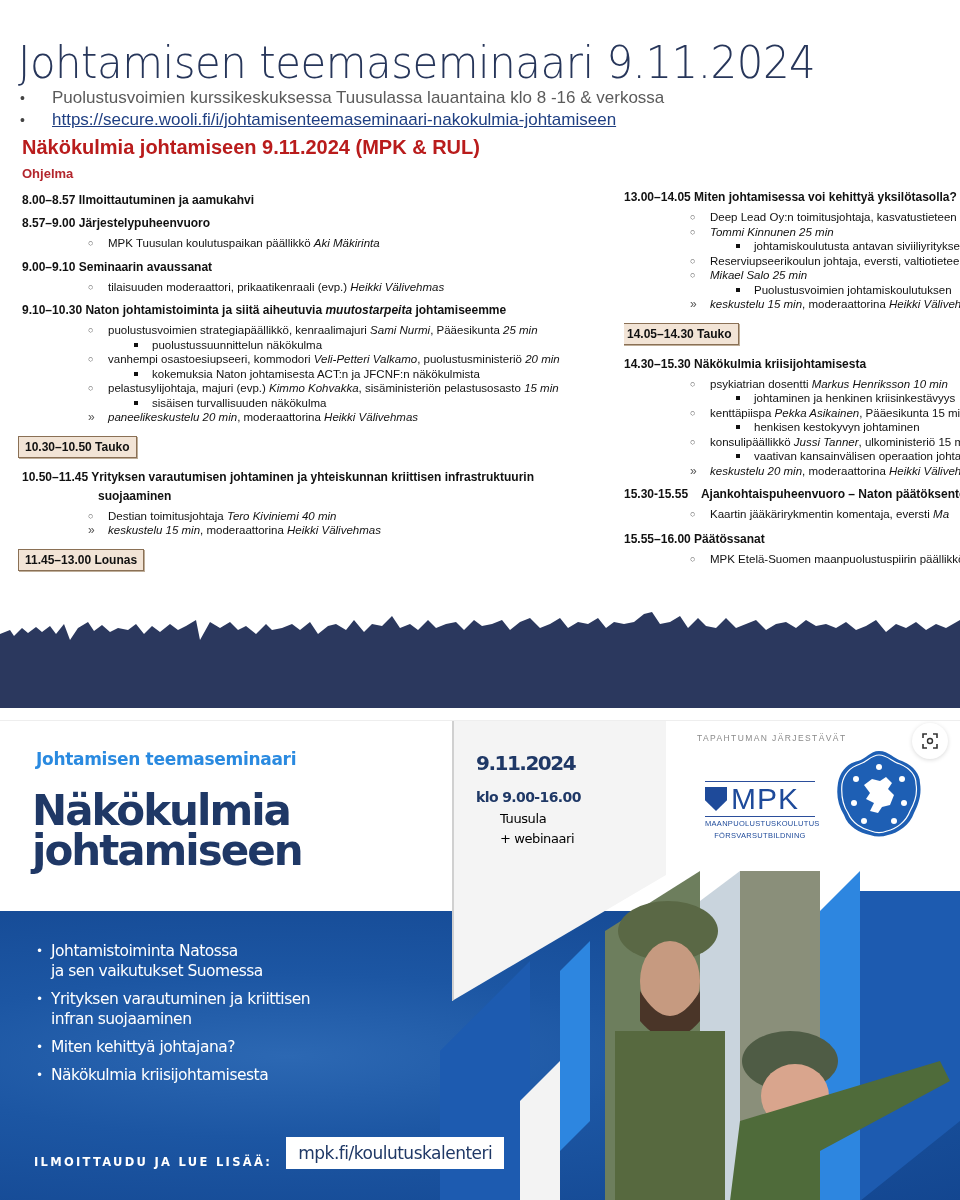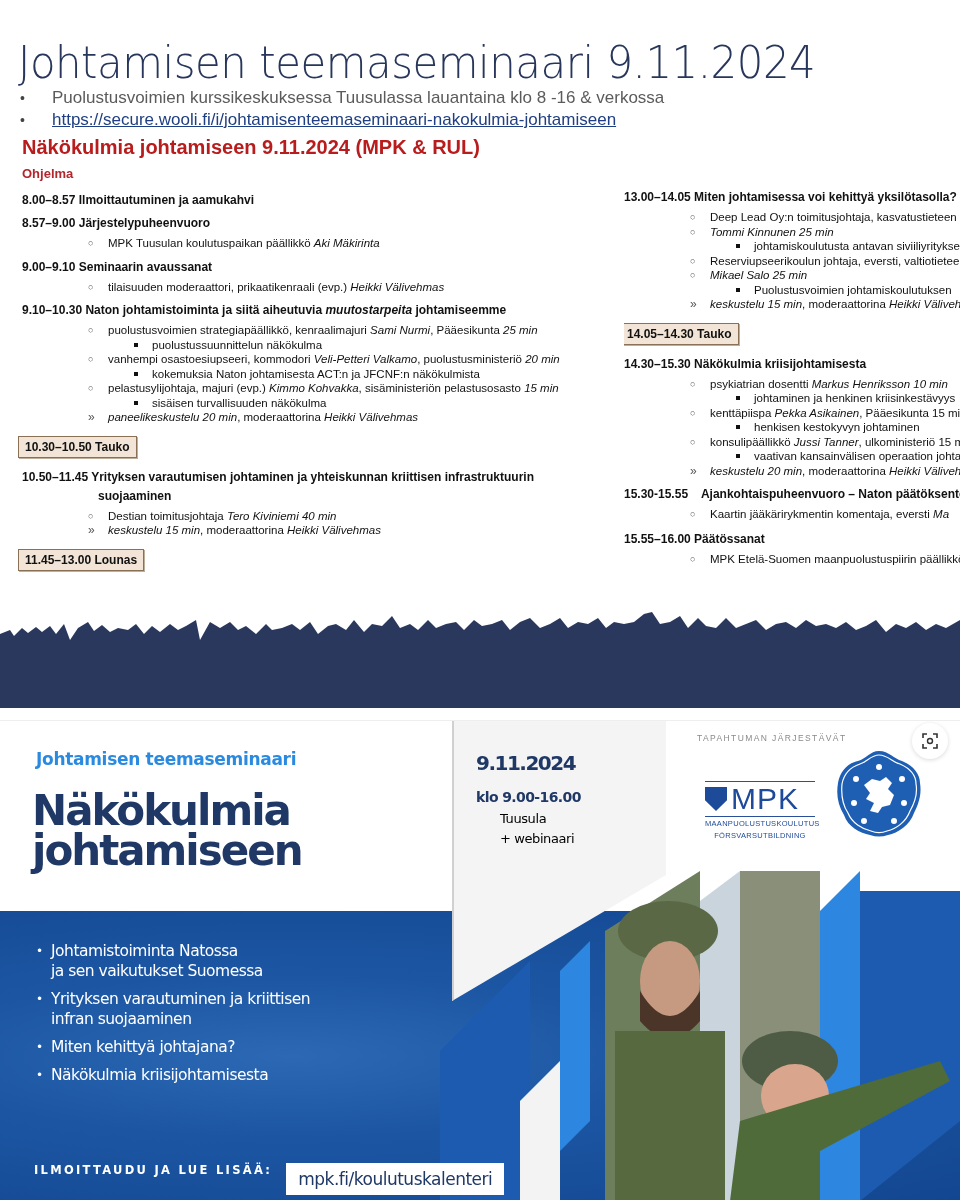--- a/index.html
+++ b/index.html
@@ -48,21 +48,21 @@
   .mpk-row { display: flex; align-items: center; border-top: 1px solid #2b4e9b; border-bottom: 1px solid #2b4e9b; padding: 2px 0; }
   .mpk-shield { width: 22px; height: 24px; background: #1e4a9a; clip-path: polygon(0 0, 100% 0, 100% 55%, 50% 100%, 0 55%); margin-right: 4px; }
   .mpk-text { font-size: 30px; color: #1e4a9a; font-family: "Liberation Sans", sans-serif; letter-spacing: 1px; line-height: 30px; }
   .mpk-sub { font-size: 7.5px; color: #1e4a9a; text-align: center; letter-spacing: 0.3px; line-height: 10px; margin-top: 2px; }
   .rul-logo { position: absolute; left: 834px; top: 28px; width: 90px; height: 90px; }
   .scan-btn { position: absolute; left: 912px; top: 2px; width: 36px; height: 36px; border-radius: 50%; background: #fff; box-shadow: 0 1px 4px rgba(0,0,0,0.15); display: flex; align-items: center; justify-content: center; color: #222; font-size: 14px; }
   .stripes { position: absolute; left: 440px; top: 150px; width: 520px; height: 330px; }
   .topics { position: absolute; left: 36px; top: 220px; font-family: "DejaVu Sans", sans-serif; color: #fff; font-size: 15.5px; letter-spacing: -0.5px; }
   .topics .t { display: flex; line-height: 20px; margin-bottom: 8px; }
   .topics .dot { width: 15px; font-size: 12px; }
-  .cta { position: absolute; left: 34px; top: 442px; display: flex; align-items: flex-start; }
+  .cta { position: absolute; left: 34px; top: 416px; display: flex; align-items: flex-end; }
   .cta-label { font-family: "DejaVu Sans", sans-serif; font-weight: bold; color: #fff; font-size: 11.5px; letter-spacing: 2.3px; margin-right: 14px; }
   .cta-url { background: #fff; color: #1f3866; font-family: "DejaVu Sans", sans-serif; font-size: 17px; letter-spacing: -0.5px; padding: 6px 12px; }
 </style>
 </head>
 <body>
 
 <div class="slide">
   <div class="slide-title">Johtamisen teemaseminaari 9.11.2024</div>
   <div class="bullets">
     <div class="b">

